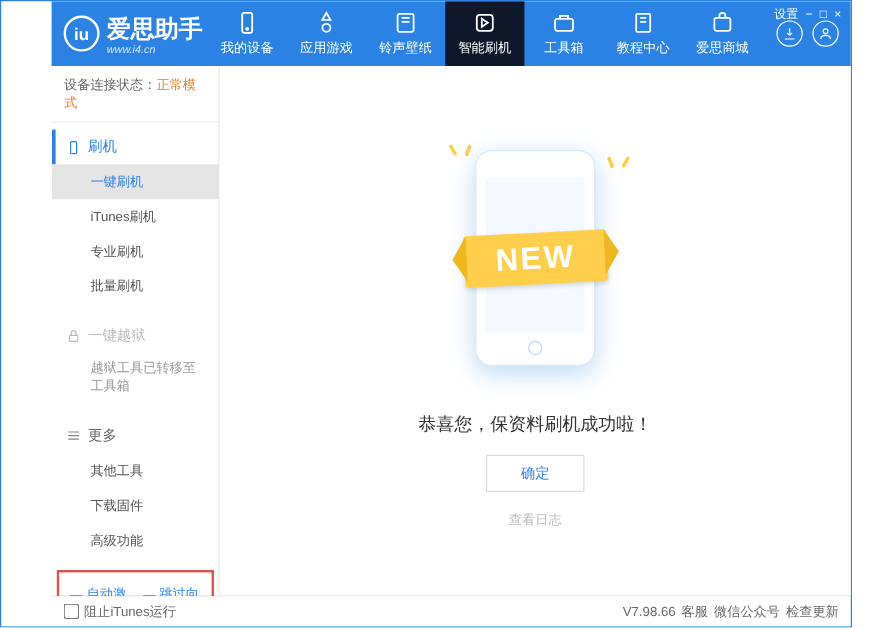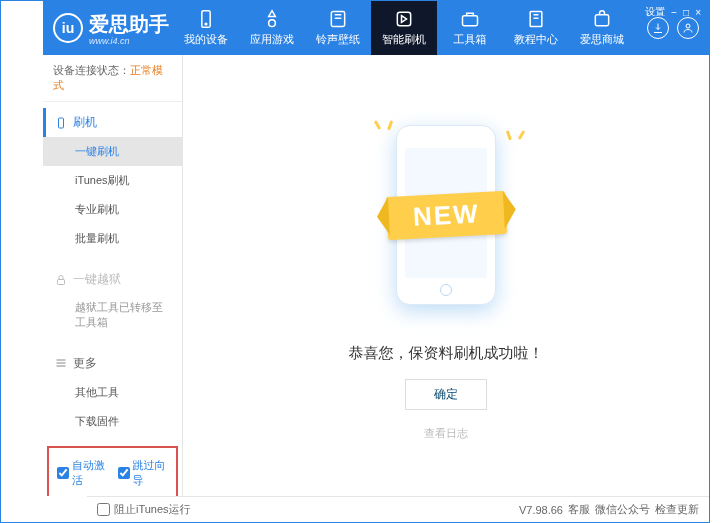--- a/index.html
+++ b/index.html
@@ -38,23 +38,23 @@
 .phone-body { width: 100px; height: 180px; background: #fff; border-radius: 14px; box-shadow: 0 6px 20px rgba(90,168,235,.4); border: 1px solid #dce9f7; position: relative; overflow: hidden; }
 .phone-screen { position: absolute; top: 22px; left: 8px; right: 8px; bottom: 26px; background: #f3f9ff; border-radius: 2px; }
 .phone-btn { position: absolute; bottom: 8px; left: 50%; transform: translateX(-50%); width: 12px; height: 12px; border: 1.5px solid #b9d7f2; border-radius: 50%; }
 .banner { position: absolute; background: #ffcf4b; color: #fff; font-weight: bold; font-size: 26px; letter-spacing: 2px; padding: 6px 26px; border-radius: 3px; box-shadow: 0 2px 4px rgba(0,0,0,.15); transform: rotate(-3deg); font-family: Arial, sans-serif; }
 .banner::before, .banner::after { content: ""; position: absolute; top: 0; width: 0; height: 0; border-top: 19px solid transparent; border-bottom: 19px solid transparent; }
 .banner::before { left: -10px; border-right: 12px solid #f0b820; }
 .banner::after { right: -10px; border-left: 12px solid #f0b820; }
 .burst { position: absolute; }
 .burst span { display: block; width: 3px; height: 10px; background: #ffcf4b; border-radius: 2px; position: absolute; }
 .success-text { margin-top: 24px; font-size: 15px; color: #333; }
-.confirm-btn { margin-top: 16px; padding: 6px 28px; border: 1px solid #ddd; background: #fff; cursor: pointer; font-size: 12px; color: #0c4a6e; }
+.confirm-btn { margin-top: 16px; padding: 6px 28px; border: 1px solid #ddd; background: #fff; cursor: pointer; font-size: 12px; color: #3b82f6; }
 .log-link { margin-top: 16px; font-size: 11px; color: #bbb; cursor: pointer; }
-.footer { height: 26px; border-top: 1px solid #e5e5e5; display: flex; align-items: center; padding: 0 10px; font-size: 11px; color: #666; margin-left: 44px; }
+.footer { height: 26px; border-top: 1px solid #e5e5e5; display: flex; align-items: center; padding: 0 10px; font-size: 11px; color: #666; }
 .footer .lbl { display: flex; align-items: center; gap: 4px; cursor: pointer; }
 .footer .right { margin-left: auto; display: flex; align-items: center; gap: 5px; }
 .footer .right span { cursor: pointer; }
 </style>
 </head>
 <body>
 
 <div class="window">
   <div class="titlebar" style="position:relative;">
     <div class="win-controls">
@@ -168,20 +168,21 @@
 
       <div class="side-section">
         <div class="side-head">
           <svg viewBox="0 0 24 24" fill="none" stroke="#888" stroke-width="2">
               <path d="M3 6h18M3 12h18M3 18h18"></path>
             </svg>
           <span>更多</span>
         </div>
         <div class="side-sub">其他工具</div>
         <div class="side-sub">下载固件</div>
+        <div class="side-sub">高级功能</div>
       </div>
 
       <div class="checkboxes">
         <label>
             <input type="checkbox" checked="" style="">
             <span>自动激活</span>
           </label>
         <label>
             <input type="checkbox" checked="" style="">
             <span>跳过向导</span>

